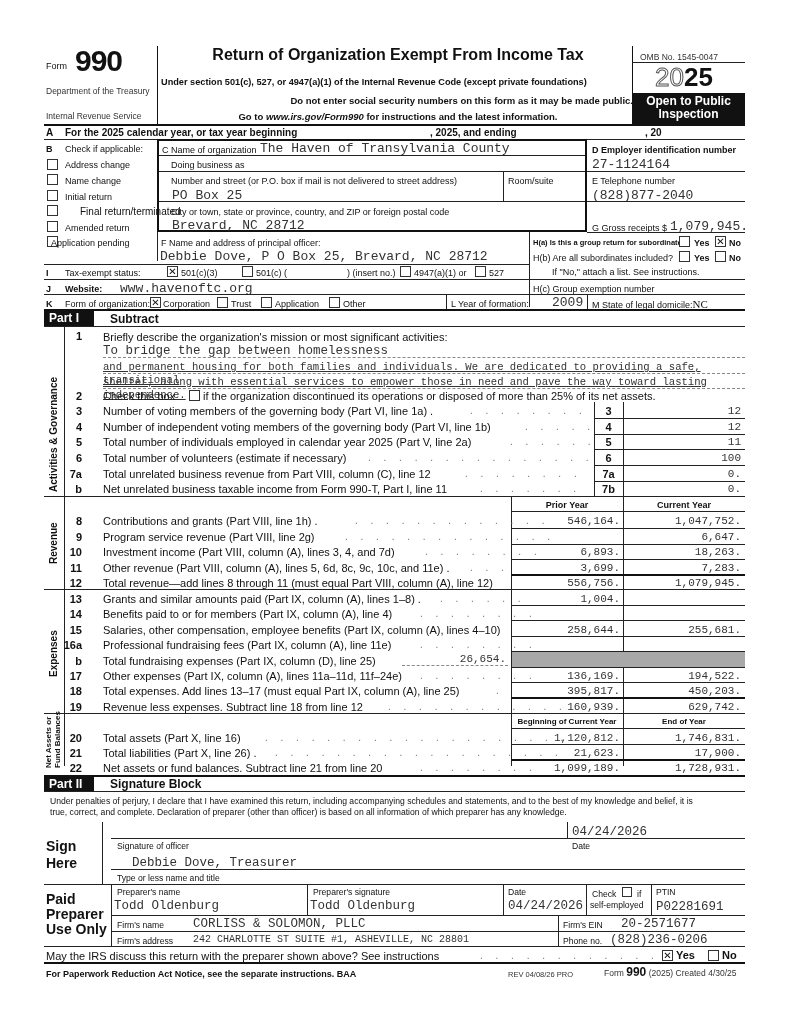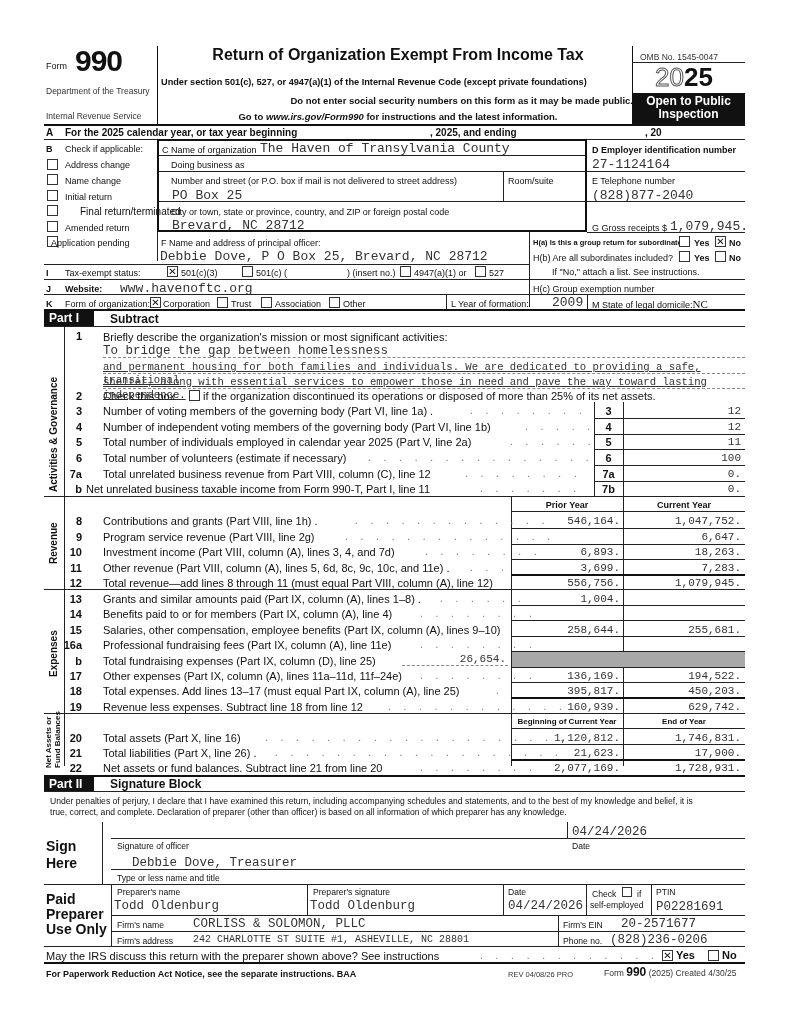--- a/index.html
+++ b/index.html
@@ -132,21 +132,21 @@
 <span class="t mono" style="left:120px;top:281px;font-size:13px;line-height:15px">www.havenoftc.org</span>
 <div class="hl" style="left:44px;top:294px;width:701px"></div>
 
 <span class="t b" style="left:46px;top:298px;font-size:9px">K</span>
 <span class="t" style="left:65px;top:298px;font-size:9px">Form of organization:</span>
 <div class="cb" style="left:150px;top:297px">✕</div>
 <span class="t" style="left:163px;top:298px;font-size:9px">Corporation</span>
 <div class="cb" style="left:217px;top:297px"></div>
 <span class="t" style="left:231px;top:298px;font-size:9px">Trust</span>
 <div class="cb" style="left:261px;top:297px"></div>
-<span class="t" style="left:275px;top:298px;font-size:9px">Association</span>
+<span class="t" style="left:275px;top:298px;font-size:9px">Application</span>
 <div class="cb" style="left:329px;top:297px"></div>
 <span class="t" style="left:343px;top:298px;font-size:9px">Other</span>
 <div class="vl" style="left:446px;top:294px;height:15px"></div>
 <span class="t" style="left:451px;top:298px;font-size:9px">L Year of formation:</span>
 <span class="t mono" style="left:552px;top:295px;font-size:13px;line-height:15px">2009</span>
 <div class="vl" style="left:587px;top:294px;height:15px"></div>
 <div class="t" style="left:592px;top:298px;font-size:9px"><span>M State of legal domicile:</span><span style="font-family:'Liberation Serif',serif;font-size:11px">NC</span></div>
 <div class="hl2" style="left:44px;top:309px;width:701px"></div>
 
 <span class="partlbl" style="left:44px;top:311px;width:50px">Part I</span>
@@ -210,21 +210,21 @@
   <div class="hl" style="left:594px;top:465px;width:151px"></div>
 
   <span class="num" style="left:62px;top:468px">7a</span>
   <span class="t" style="left:103px;top:468px;font-size:11px">Total unrelated business revenue from Part VIII, column (C), line 12</span>
   <span class="t dots" style="left:465px;top:468px">. . . . . . . .</span>
   <span class="t b" style="left:594px;top:468px;width:29px;text-align:center;font-size:11px">7a</span>
   <span class="val" style="left:623px;top:468px;width:118px">0.</span>
   <div class="hl" style="left:594px;top:481px;width:151px"></div>
 
   <span class="num" style="left:62px;top:483px">b</span>
-  <span class="t" style="left:86px;top:483px;font-size:11px">Net unrelated business taxable income from Form 990-T, Part I, line 11</span>
+  <span class="t" style="left:103px;top:483px;font-size:11px">Net unrelated business taxable income from Form 990-T, Part I, line 11</span>
   <span class="t dots" style="left:480px;top:483px">. . . . . . .</span>
   <span class="t b" style="left:594px;top:483px;width:29px;text-align:center;font-size:11px">7b</span>
   <span class="val" style="left:623px;top:483px;width:118px">0.</span>
 </div>
 <div class="hl" style="left:44px;top:496px;width:701px"></div>
 
 <div class="vl" style="left:511px;top:496px;height:270px"></div>
 <div class="vl" style="left:623px;top:496px;height:270px"></div>
 <span class="t b" style="left:511px;top:499px;width:112px;text-align:center;font-size:9px">Prior Year</span>
 <span class="t b" style="left:623px;top:499px;width:122px;text-align:center;font-size:9px">Current Year</span>
@@ -273,21 +273,21 @@
   <span class="val" style="left:511px;top:593px;width:109px">1,004.</span>
   <span class="val" style="left:623px;top:593px;width:118px"></span>
   <div class="hl" style="left:511px;top:605px;width:234px"></div>
 
   <span class="num" style="left:62px;top:608px">14</span>
   <span class="t" style="left:103px;top:608px;font-size:11px">Benefits paid to or for members (Part IX, column (A), line 4)</span>
   <span class="t dots" style="left:420px;top:608px">. . . . . . . .</span>
   <div class="hl" style="left:511px;top:620px;width:234px"></div>
 
   <span class="num" style="left:62px;top:624px">15</span>
-  <span class="t" style="left:103px;top:624px;font-size:11px">Salaries, other compensation, employee benefits (Part IX, column (A), lines 9–10)</span>
+  <span class="t" style="left:103px;top:624px;font-size:11px">Salaries, other compensation, employee benefits (Part IX, column (A), lines 4–10)</span>
   <span class="val" style="left:511px;top:624px;width:109px">258,644.</span>
   <span class="val" style="left:623px;top:624px;width:118px">255,681.</span>
   <div class="hl" style="left:511px;top:636px;width:234px"></div>
 
   <span class="num" style="left:62px;top:639px">16a</span>
   <span class="t" style="left:103px;top:639px;font-size:11px">Professional fundraising fees (Part IX, column (A), line 11e)</span>
   <span class="t dots" style="left:420px;top:639px">. . . . . . . .</span>
   <div class="hl" style="left:511px;top:651px;width:234px"></div>
 
   <span class="num" style="left:62px;top:655px">b</span>
@@ -334,21 +334,21 @@
   <span class="num" style="left:62px;top:747px">21</span>
   <span class="t" style="left:103px;top:747px;font-size:11px">Total liabilities (Part X, line 26) .</span>
   <span class="t dots" style="left:275px;top:747px">. . . . . . . . . . . . . . . . . . .</span>
   <span class="val" style="left:511px;top:747px;width:109px">21,623.</span>
   <span class="val" style="left:623px;top:747px;width:118px">17,900.</span>
   <div class="hl2" style="left:511px;top:759px;width:234px"></div>
 
   <span class="num" style="left:62px;top:762px">22</span>
   <span class="t" style="left:103px;top:762px;font-size:11px">Net assets or fund balances. Subtract line 21 from line 20</span>
   <span class="t dots" style="left:420px;top:762px">. . . . . . . .</span>
-  <span class="val" style="left:511px;top:762px;width:109px">2,077,169.</span>
+  <span class="val" style="left:511px;top:762px;width:109px">1,099,189.</span>
   <span class="val" style="left:623px;top:762px;width:118px">1,728,931.</span>
 </div>
 <div class="hl2" style="left:44px;top:775px;width:701px"></div>
 
 <span class="partlbl" style="left:44px;top:777px;width:50px">Part II</span>
 <span class="t b" style="left:110px;top:777px;font-size:12px;line-height:14px">Signature Block</span>
 <div class="hl" style="left:44px;top:791px;width:701px"></div>
 <span class="t" style="left:50px;top:795px;font-size:8.6px">Under penalties of perjury, I declare that I have examined this return, including accompanying schedules and statements, and to the best of my knowledge and belief, it is</span>
 <span class="t" style="left:50px;top:806px;font-size:8.6px">true, correct, and complete. Declaration of preparer (other than officer) is based on all information of which preparer has any knowledge.</span>
 

